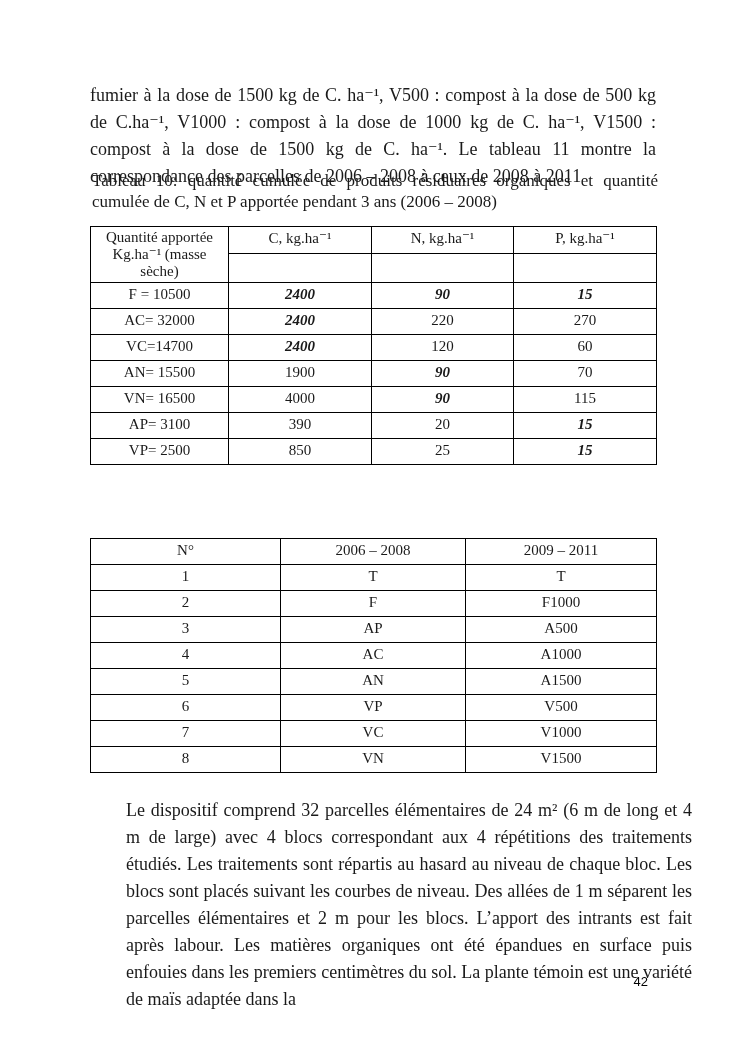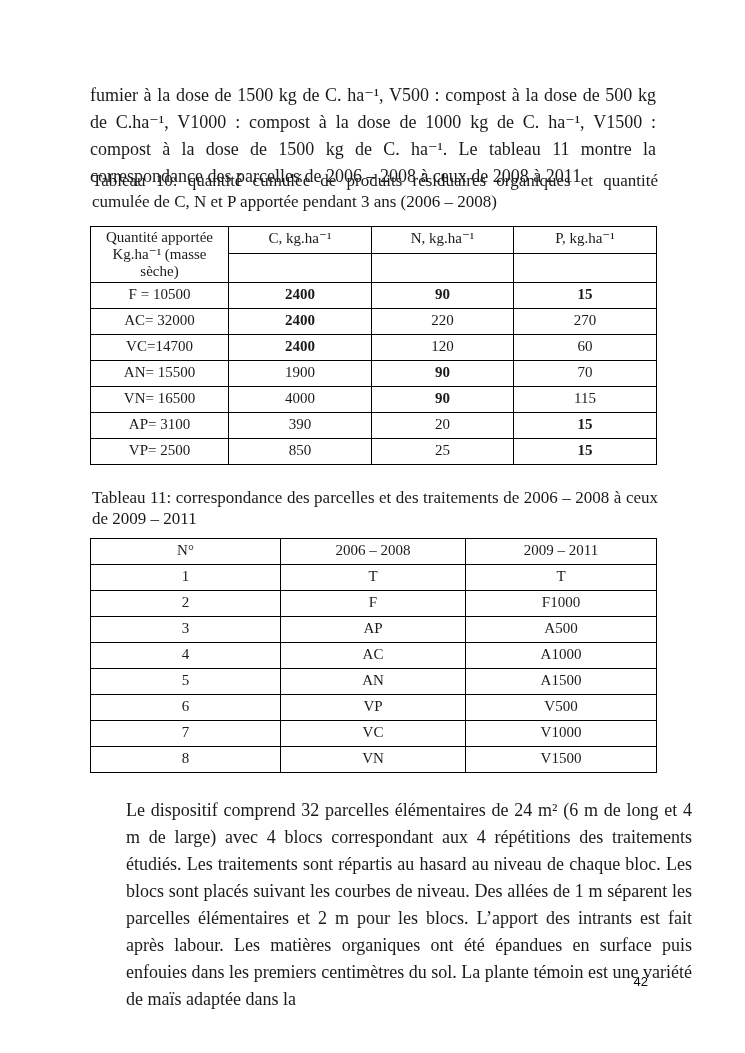--- a/index.html
+++ b/index.html
@@ -57,21 +57,21 @@
     font-size: 15px;
     line-height: 17px;
     height: 26px;
     overflow: hidden;
   }
   #table10 tr.hdr-row1 td { height: 24px; text-align: center; }
   #table10 td.row-header-cell {
     vertical-align: middle;
     padding: 2px 10px;
   }
-  .b { font-weight: bold; }
+  .b { font-weight: bold; font-style: italic; }
 
   .page-number {
     position: absolute;
     top: 974px;
     right: 97px;
     font-family: "Liberation Sans", "DejaVu Sans", sans-serif;
     font-size: 13px;
     color: #000000;
   }
 </style>
@@ -141,21 +141,20 @@
     </tr>
     <tr>
       <td>VP= 2500</td>
       <td>850</td>
       <td>25</td>
       <td class="b">15</td>
     </tr>
   </tbody>
     </table>
 
-  <p class="caption" id="table11-caption">Tableau 11: correspondance des parcelles et des traitements de 2006 – 2008 à ceux de 2009 – 2011</p>
 
   <table id="table11">
     <colgroup>
       <col style="width:190px">
         <col style="width:185px">
         <col style="width:191px">
     </colgroup>
     <tbody>
         <tr>
       <td>N°</td>

